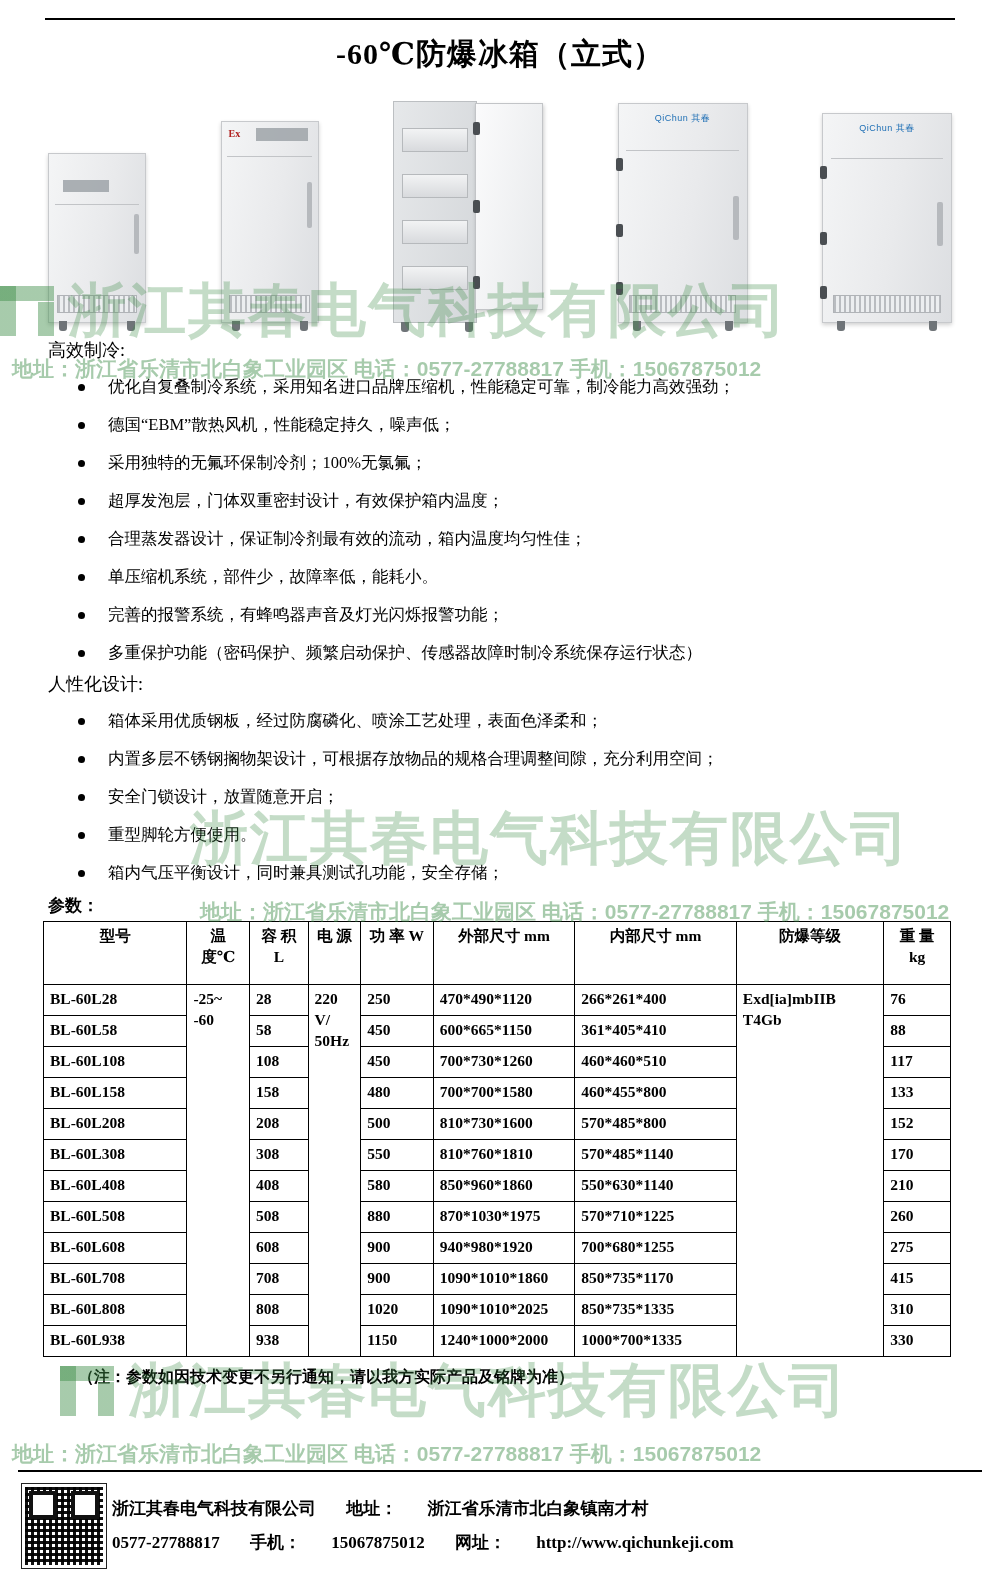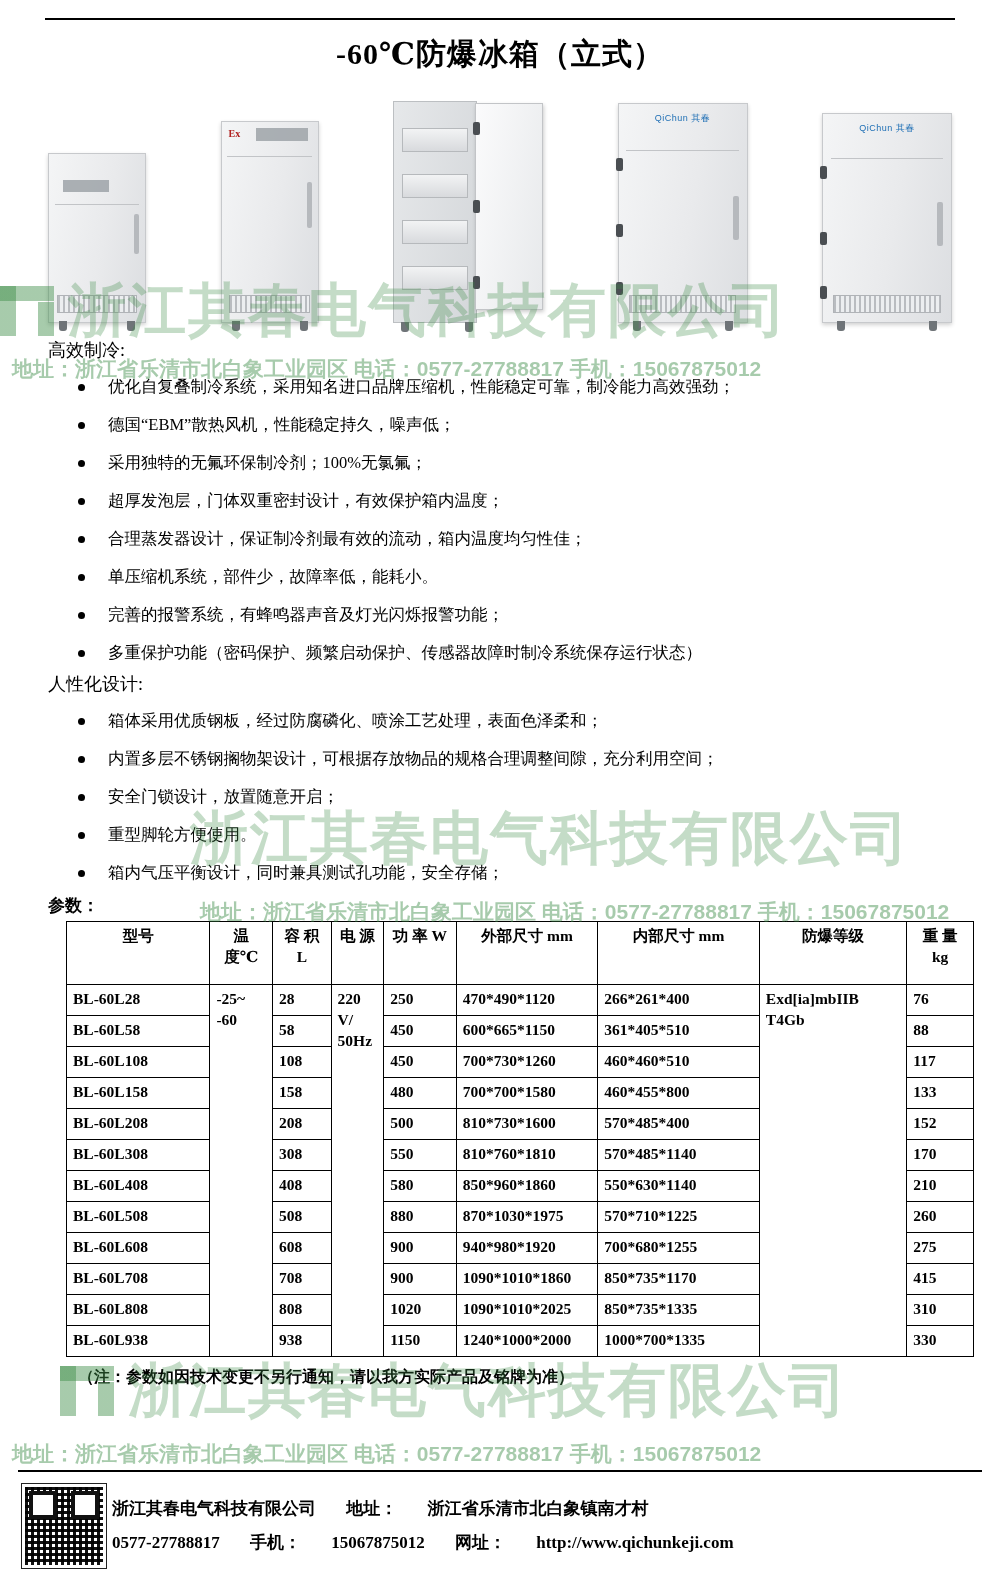--- a/index.html
+++ b/index.html
@@ -183,21 +183,21 @@
   .params-label {
     font-size: 17px;
     font-weight: bold;
     margin: 8px 0 4px 6px;
   }
 
   
   table.spec {
     border-collapse: collapse;
     width: 908px;
-    margin-left: 24px;
+    margin-left: 1px;
     table-layout: fixed;
   }
   table.spec th, table.spec td {
     border: 1px solid #000;
     font-size: 15.5px;
     font-weight: bold;
     padding: 3px 6px;
     font-family: "Liberation Serif", "DejaVu Serif", serif;
     vertical-align: top;
     line-height: 21px;
@@ -451,21 +451,21 @@
         <td>470*490*1120</td>
         <td>266*261*400</td>
         <td rowspan="12">Exd[ia]mbIIB T4Gb</td>
         <td>76</td>
       </tr>
       <tr>
         <td>BL-60L58</td>
         <td>58</td>
         <td>450</td>
         <td>600*665*1150</td>
-        <td>361*405*510</td>
+        <td>361*405*410</td>
         <td>88</td>
       </tr>
       <tr>
         <td>BL-60L108</td>
         <td>108</td>
         <td>450</td>
         <td>700*730*1260</td>
         <td>460*460*510</td>
         <td>117</td>
       </tr>
@@ -475,21 +475,21 @@
         <td>480</td>
         <td>700*700*1580</td>
         <td>460*455*800</td>
         <td>133</td>
       </tr>
       <tr>
         <td>BL-60L208</td>
         <td>208</td>
         <td>500</td>
         <td>810*730*1600</td>
-        <td>570*485*400</td>
+        <td>570*485*800</td>
         <td>152</td>
       </tr>
       <tr>
         <td>BL-60L308</td>
         <td>308</td>
         <td>550</td>
         <td>810*760*1810</td>
         <td>570*485*1140</td>
         <td>170</td>
       </tr>

